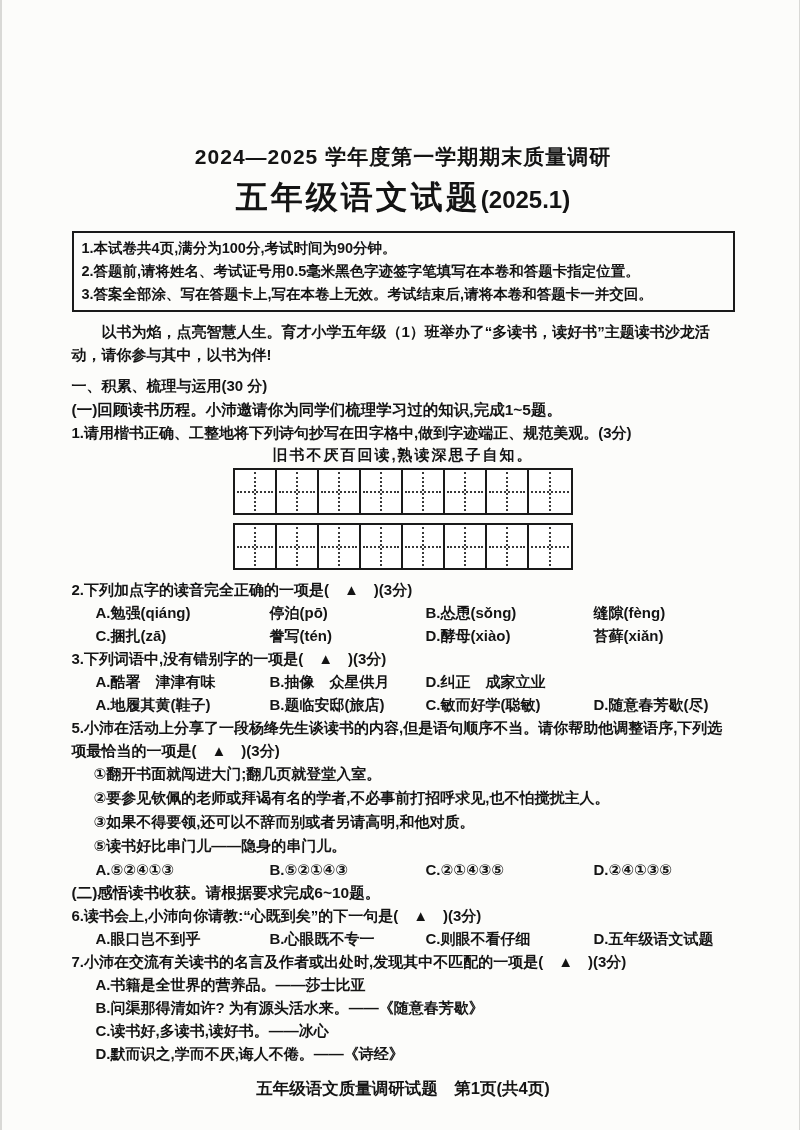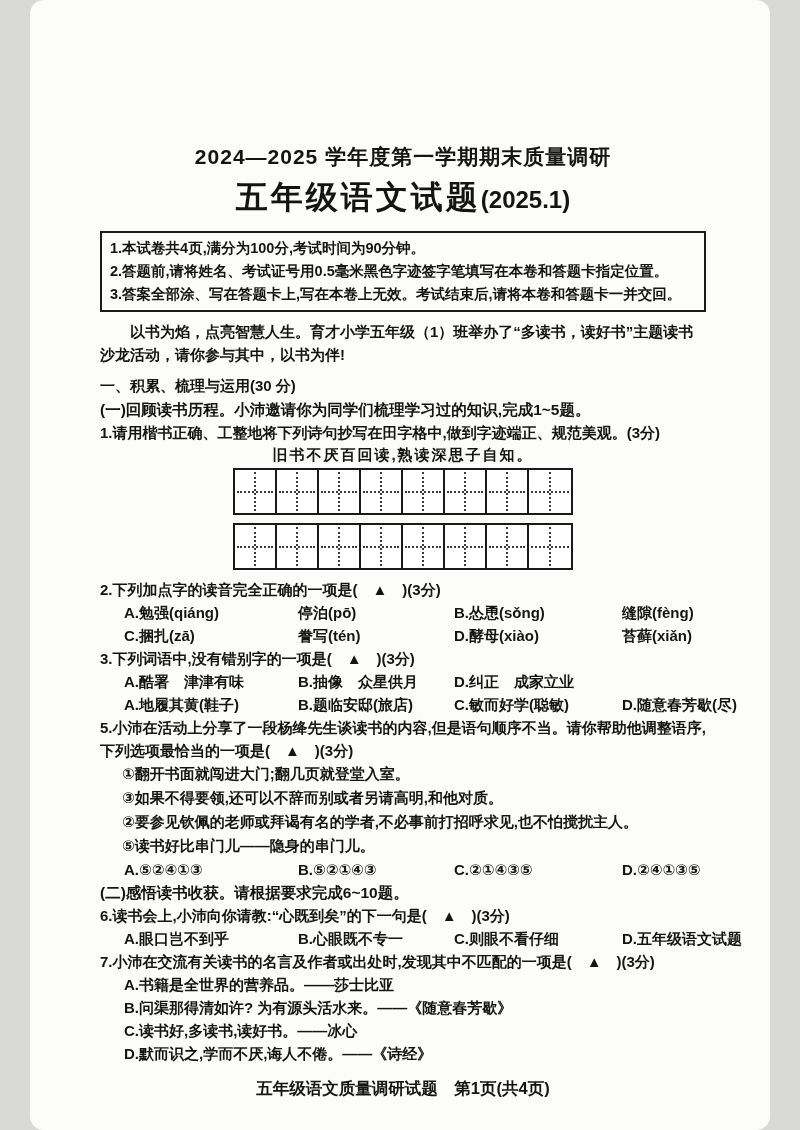--- a/index.html
+++ b/index.html
@@ -1,29 +1,28 @@
 <!DOCTYPE html>
 <html><head>
 <meta charset="utf-8">
 <style>
   * { box-sizing: border-box; }
   html, body { margin: 0; padding: 0; }
   body { background: #d9d9d6; }
 
   .page {
     position: relative;
-    width: 740px;
+    width: 797px;
     height: 1130px;
     margin: 0 auto;
     background: #fcfcfa;
     color: #141414;
     font-family: "Liberation Sans", "DejaVu Sans", sans-serif;
     font-weight: 700;
     overflow: hidden;
-    border-radius: 14px;
   }
 
   .content { padding: 144px 64px 0 70px; }
 
   .hdr-session {
     text-align: center;
     font-size: 21px;
     letter-spacing: 1px;
     line-height: 26px;
   }
@@ -188,22 +187,22 @@
 
     <div class="opt-row">
       <span>A.地履其黄(鞋子)</span>
       <span>B.题临安邸(旅店)</span>
       <span>C.敏而好学(聪敏)</span>
       <span>D.随意春芳歇(尽)</span>
     </div>
 
     <div class="stem">5.小沛在活动上分享了一段杨绛先生谈读书的内容,但是语句顺序不当。请你帮助他调整语序,下列选项最恰当的一项是(　▲　)(3分)</div>
     <div class="q5-item">①翻开书面就闯进大门;翻几页就登堂入室。</div>
+    <div class="q5-item">②要参见钦佩的老师或拜谒有名的学者,不必事前打招呼求见,也不怕搅扰主人。</div>
     <div class="q5-item">③如果不得要领,还可以不辞而别或者另请高明,和他对质。</div>
-    <div class="q5-item">②要参见钦佩的老师或拜谒有名的学者,不必事前打招呼求见,也不怕搅扰主人。</div>
     <div class="q5-item">⑤读书好比串门儿——隐身的串门儿。</div>
     <div class="opt-row">
       <span>A.⑤②④①③</span>
       <span>B.⑤②①④③</span>
       <span>C.②①④③⑤</span>
       <span>D.②④①③⑤</span>
     </div>
 
     <div class="part-title">(二)感悟读书收获。请根据要求完成6~10题。</div>
 

